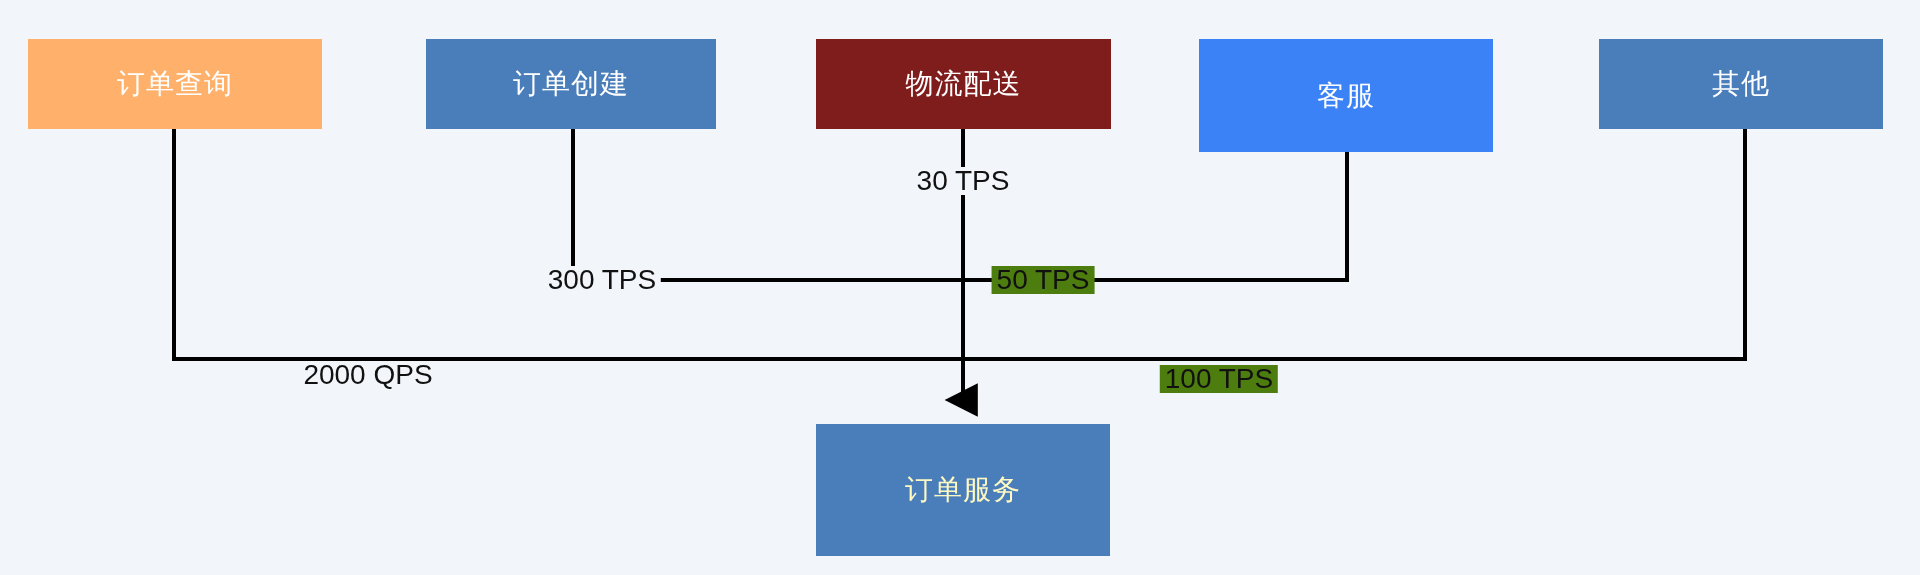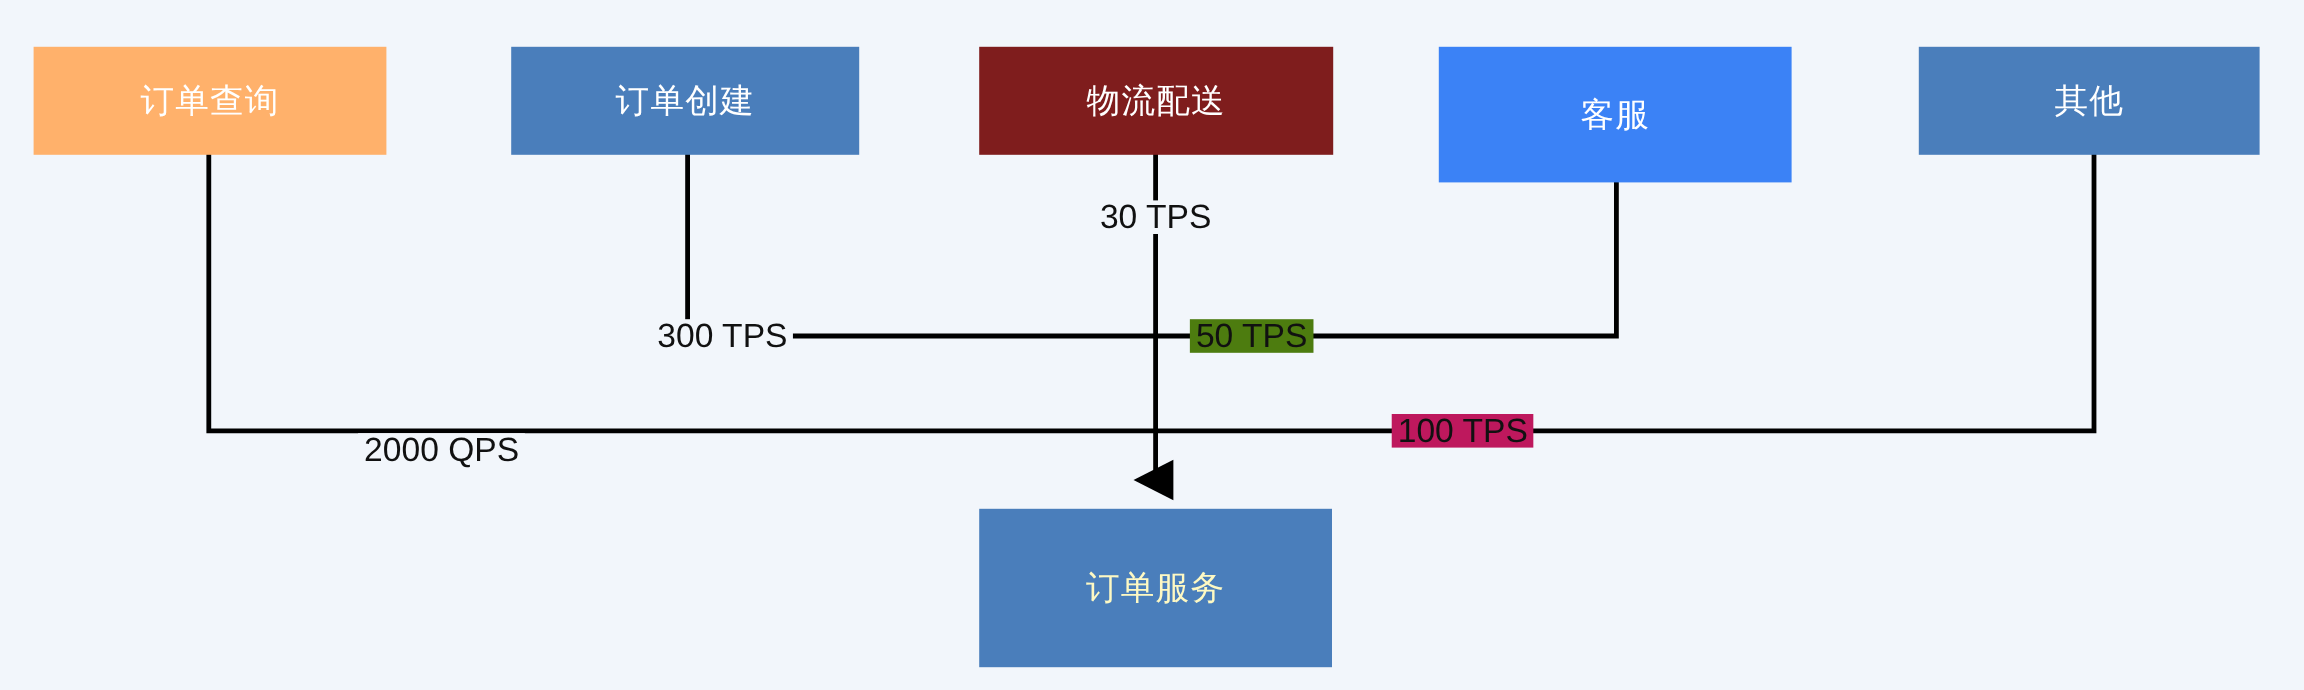--- a/index.html
+++ b/index.html
@@ -92,16 +92,16 @@
       </div>
       <div class="node" style="left: 816px; top: 413px; width: 294px; height: 132px; background: rgb(74, 126, 187); color: #fef9c3;">
         <span class="node-label">订单服务</span>
       </div>
     </div>
   <div id="labels-layer">
       <div class="edge-label" style="left: 368px; top: 359px; background: rgb(242, 246, 251); margin-top: 16px;">2000 QPS</div>
       <div class="edge-label" style="left: 587px; top: 280px; background: rgb(242, 246, 251); margin-left: 15px;">300 TPS</div>
       <div class="edge-label" style="left: 963px; top: 181px; background: rgb(242, 246, 251);">30 TPS</div>
       <div class="edge-label" style="left: 1019px; top: 280px; background: #4d7c0f; margin-left: 24px;">50 TPS</div>
-      <div class="edge-label" style="left: 1219px; top: 359px; background: #be185d;">100 TPS</div>
+      <div class="edge-label" style="left: 1219px; top: 379px; background: #4d7c0f;">100 TPS</div>
     </div>
 
 </div>
 
 </body></html>

